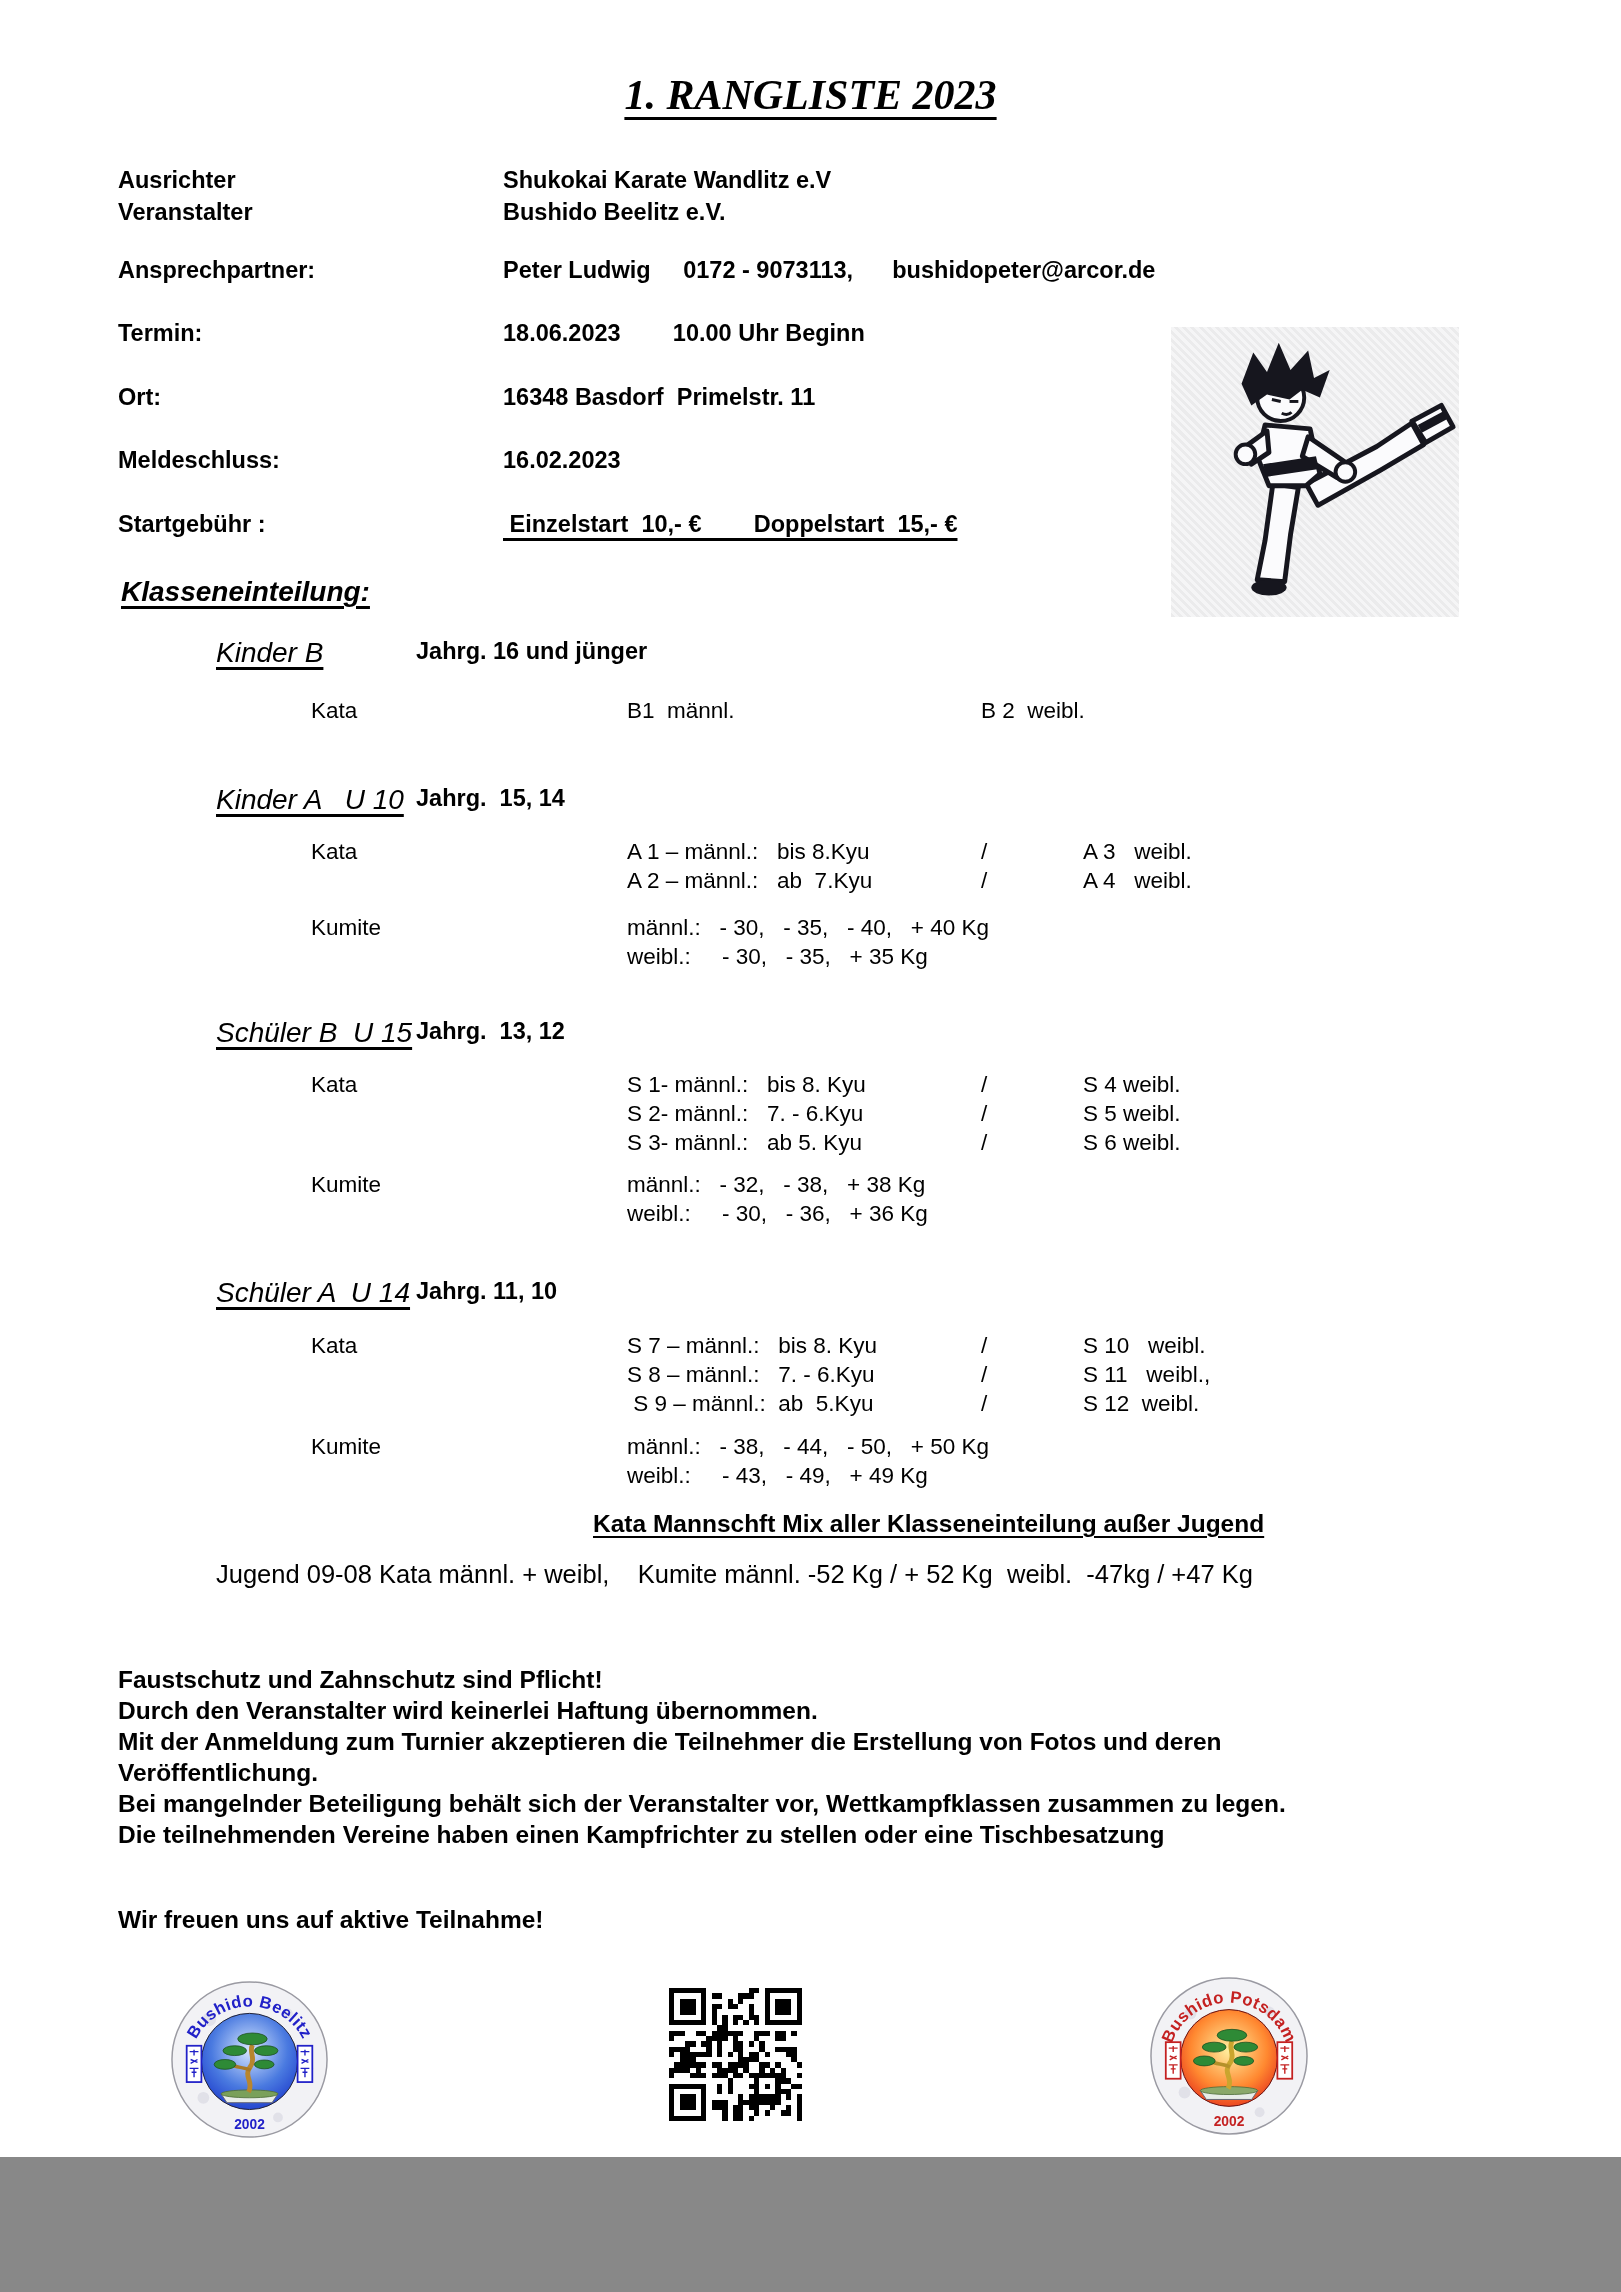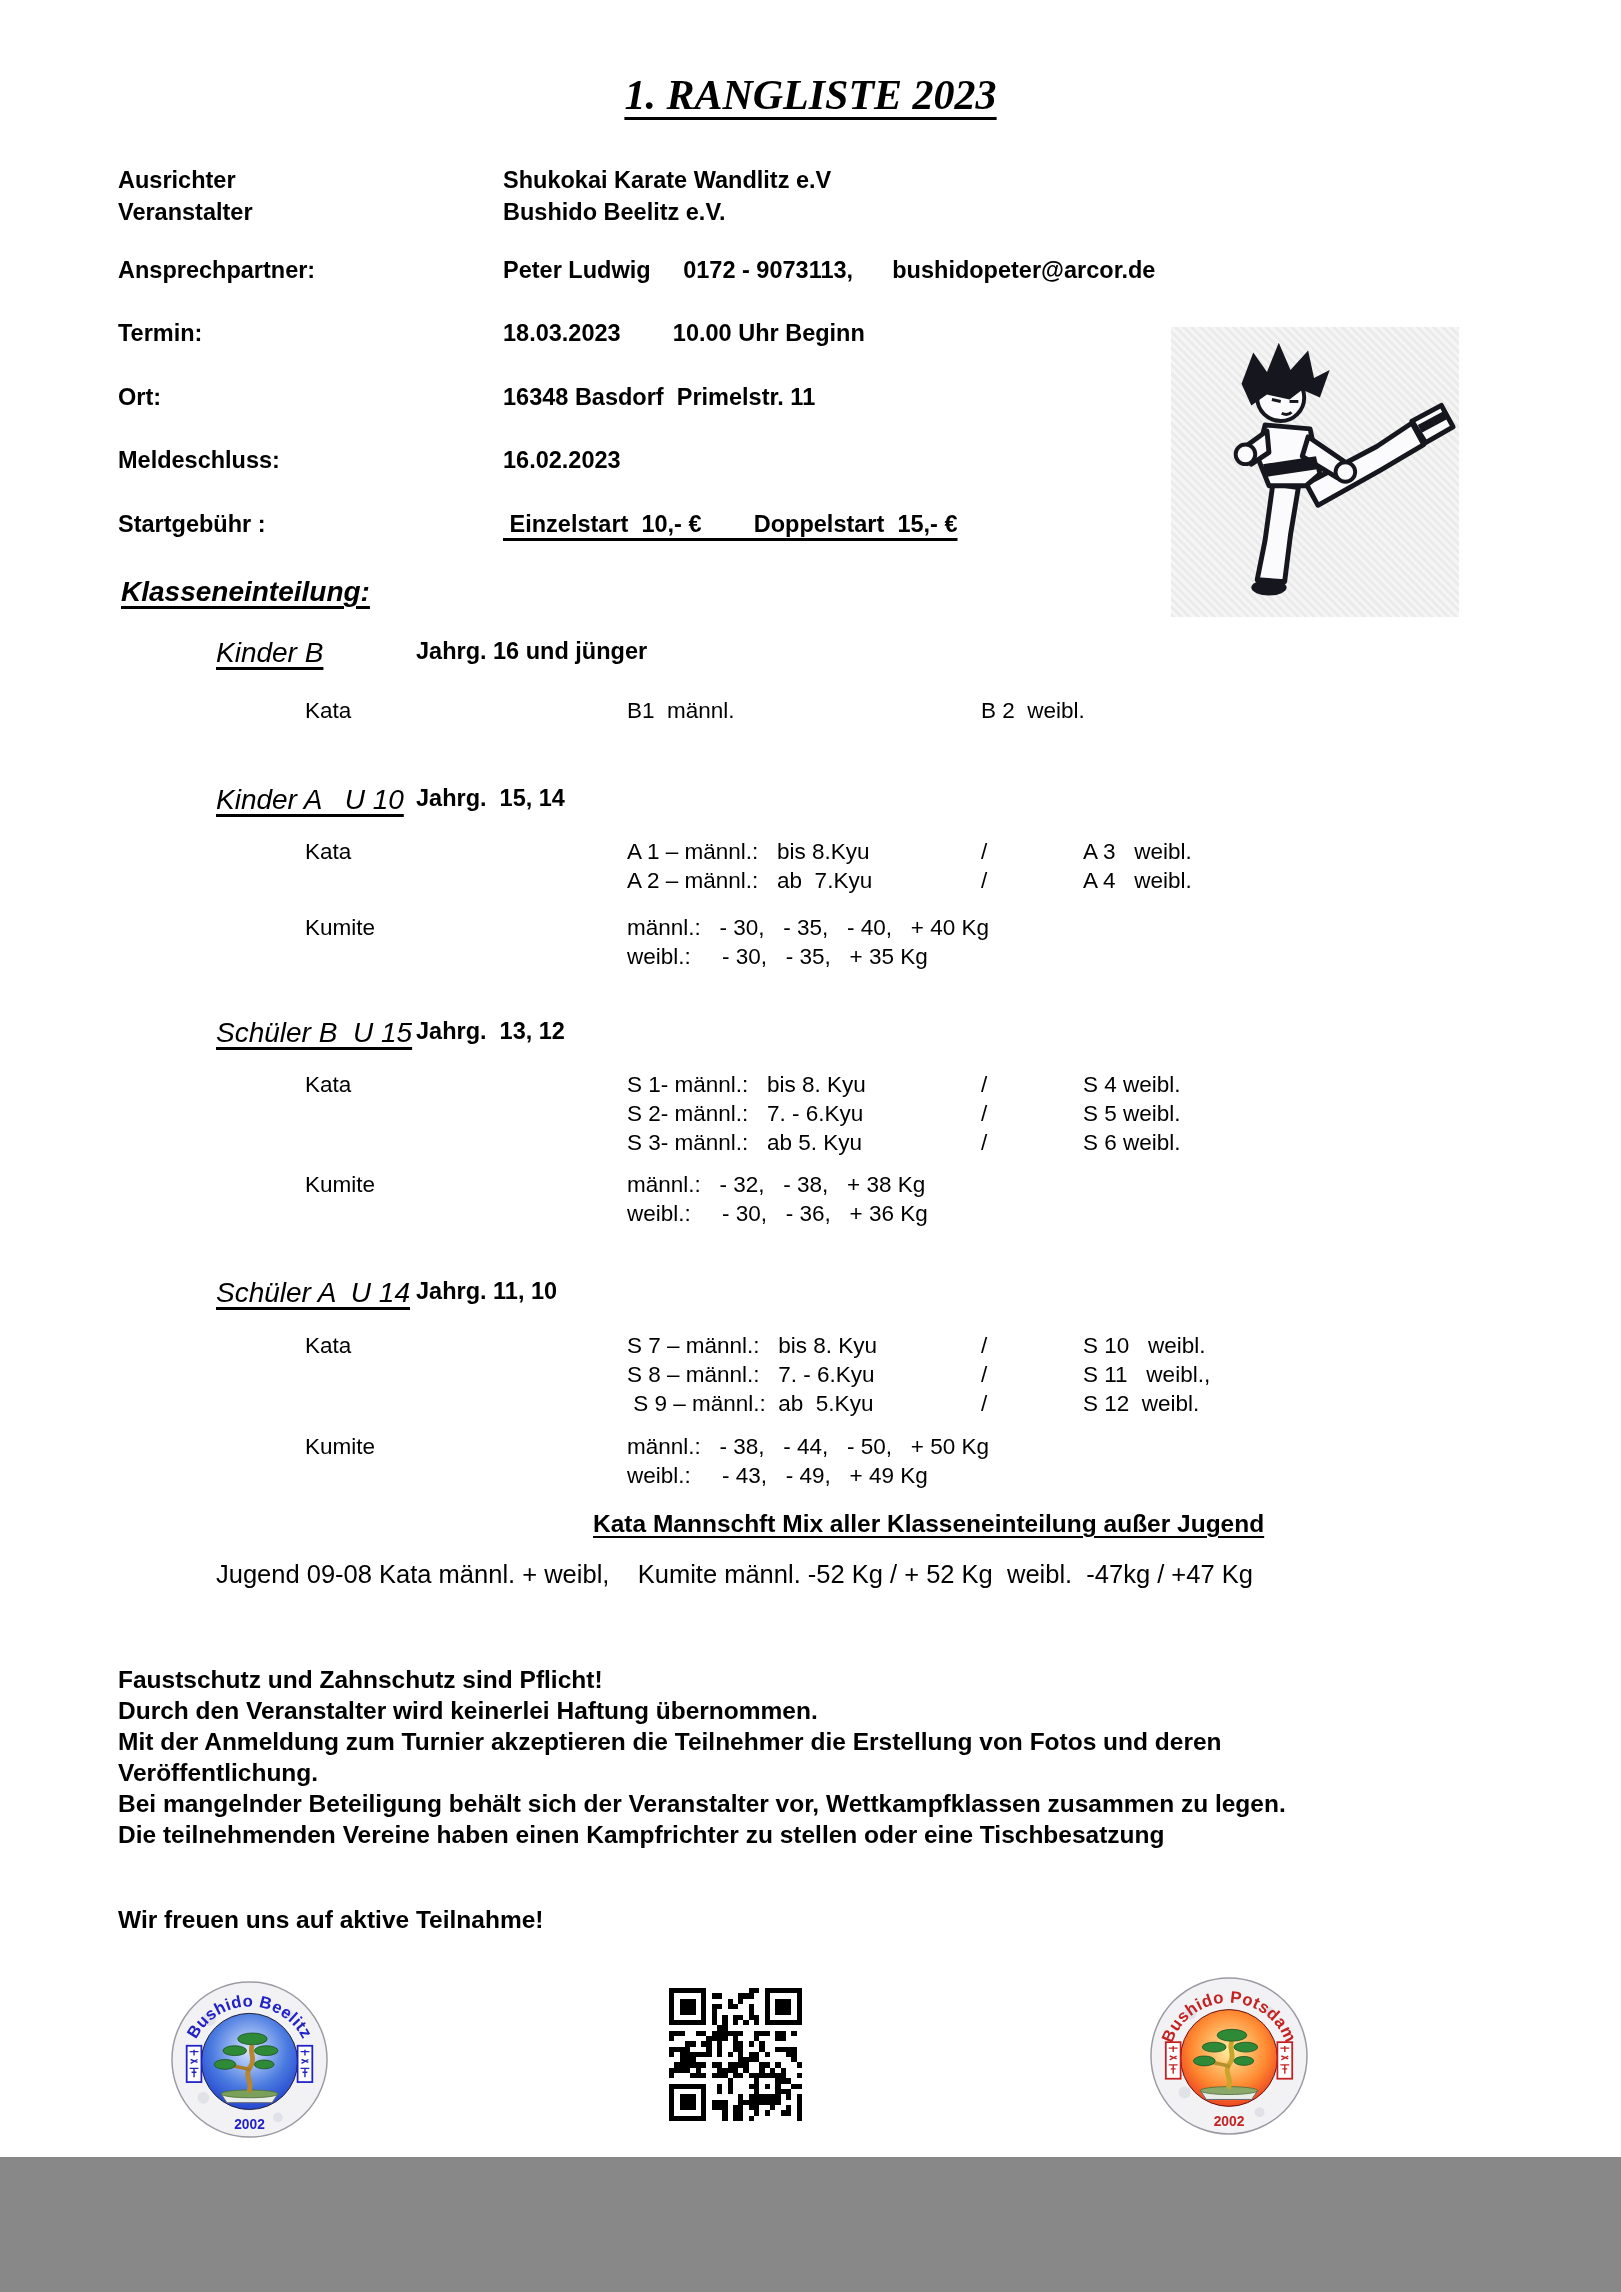--- a/index.html
+++ b/index.html
@@ -21,21 +21,21 @@
   .kheading{position:absolute;left:121px;top:576px;font-size:28px;font-weight:bold;font-style:italic;
             text-decoration:underline;text-decoration-thickness:2.5px;text-underline-offset:4.9px;}
 
   
   .cls{position:absolute;left:216px;width:1402px;font-size:22.5px;}
   .cls-head{position:relative;height:29px;}
   .cls-name{font-weight:normal;font-style:italic;font-size:28px;
             text-decoration:underline;text-decoration-thickness:2.5px;text-underline-offset:4.9px;}
   .cls-jahrg{position:absolute;left:200px;top:1px;font-weight:bold;font-size:23.5px;}
   .row{position:relative;height:29px;}
-  .col-label{position:absolute;left:89px;}
+  .col-label{position:absolute;left:95px;}
   .c1{position:absolute;left:387px;margin-left:24px;}
   .c2{position:absolute;left:765px;}
   .c3{position:absolute;left:867px;}
 
   .team{position:absolute;left:593px;top:1510px;font-size:24.5px;font-weight:bold;
         text-decoration:underline;text-decoration-thickness:2px;text-underline-offset:3.9px;}
   .jugend{position:absolute;left:216px;top:1560px;font-size:25.5px;}
   .jugend .jl{font-weight:normal;}
 
   .notes{position:absolute;left:118px;top:1664px;font-size:24.5px;font-weight:bold;line-height:31px;}
@@ -69,21 +69,21 @@
   <div class="irow" style="top:199px">
     <span>Veranstalter</span>
     <span class="ival">Bushido Beelitz e.V.</span>
   </div>
   <div class="irow" style="top:257px">
     <span>Ansprechpartner:</span>
     <span class="ival">Peter Ludwig     0172 - 9073113,      bushidopeter@arcor.de</span>
   </div>
   <div class="irow" style="top:320px">
     <span>Termin:</span>
-    <span class="ival">18.03.2023        10.00 Uhr Beginn</span>
+    <span class="ival">18.06.2023        10.00 Uhr Beginn</span>
   </div>
   <div class="irow" style="top:384px">
     <span>Ort:</span>
     <span class="ival">16348 Basdorf  Primelstr. 11</span>
   </div>
   <div class="irow" style="top:447px">
     <span>Meldeschluss:</span>
     <span class="ival">16.02.2023</span>
   </div>
   <div class="irow" style="top:511px">

